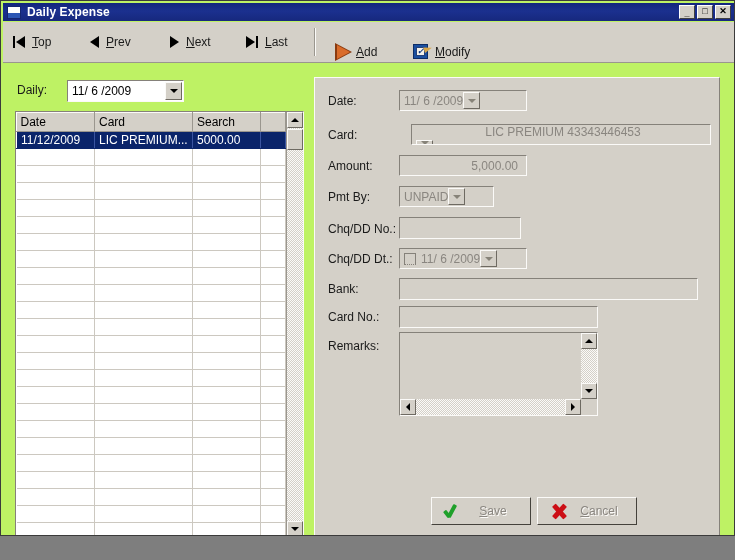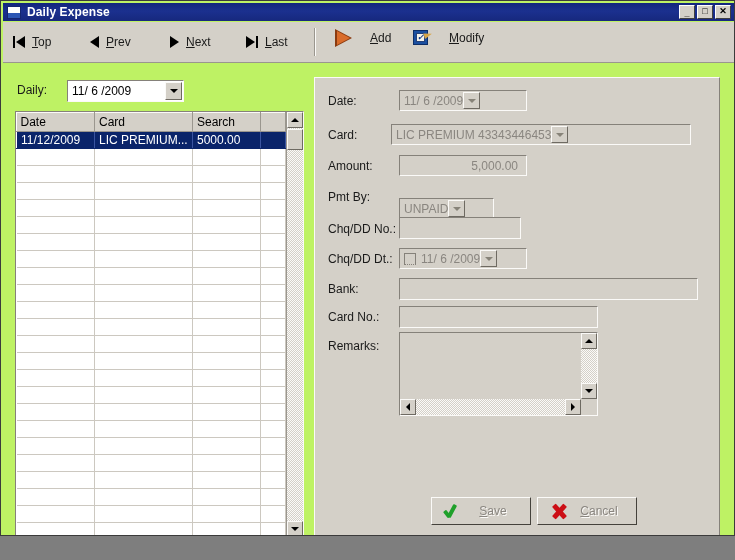--- a/index.html
+++ b/index.html
@@ -106,25 +106,25 @@
   .navicon { display:flex; align-items:center; }
   .tsep {
     position: absolute;
     top: 6px;
     width: 1px; height: 28px;
     background: #9a968e;
     border-right: 1px solid #fbfaf8;
   }
   .tbar-btn {
     position: absolute;
-    top: 1px;
+    top: 15px;
     height: 30px;
     display: flex;
     align-items: center;
-    gap: 16px;
+    gap: 2px;
     padding: 0 6px;
     box-sizing: border-box;
     border: 1px solid transparent;
   }
   .tbar-btn.raised {
     border-color: #fbfaf8 #6e6a62 #6e6a62 #fbfaf8;
     background: #d8d4cc;
   }
   
   .ico-add {
@@ -745,34 +745,34 @@
 
     <div class="flabel" style="left:13px; top:16px;">Date:</div>
     <div class="field" style="left:84px; top:12px; width:128px; height:21px;">
       <span class="cval">11/ 6 /2009</span>
       <span class="combo-btn">
           <i class="arrow-d dis"></i>
         </span>
     </div>
 
     <div class="flabel" style="left:13px; top:50px;">Card:</div>
-    <div class="field" style="left:76px; top:46px; width:300px; height:21px;">
+    <div class="field" style="left:96px; top:46px; width:300px; height:21px;flex-direction:column;">
       <span class="cval">LIC PREMIUM 43343446453</span>
       <span class="combo-btn">
           <i class="arrow-d dis"></i>
         </span>
     </div>
 
     <div class="flabel" style="left:13px; top:81px;">Amount:</div>
     <div class="field right" style="left:84px; top:77px; width:128px; height:21px;">
       <span>5,000.00</span>
     </div>
 
     <div class="flabel" style="left:13px; top:112px;">Pmt By:</div>
-    <div class="field" style="left:84px; top:108px; width:95px; height:21px;margin-top:12px;">
+    <div class="field" style="left:84px; top:108px; width:95px; height:21px;">
       <span class="cval">UNPAID</span>
       <span class="combo-btn">
           <i class="arrow-d dis"></i>
         </span>
     </div>
 
     <div class="flabel" style="left:13px; top:144px;">Chq/DD No.:</div>
     <div class="field" style="left:84px; top:139px; width:122px; height:22px;">
       <span class="cval"></span>
     </div>

